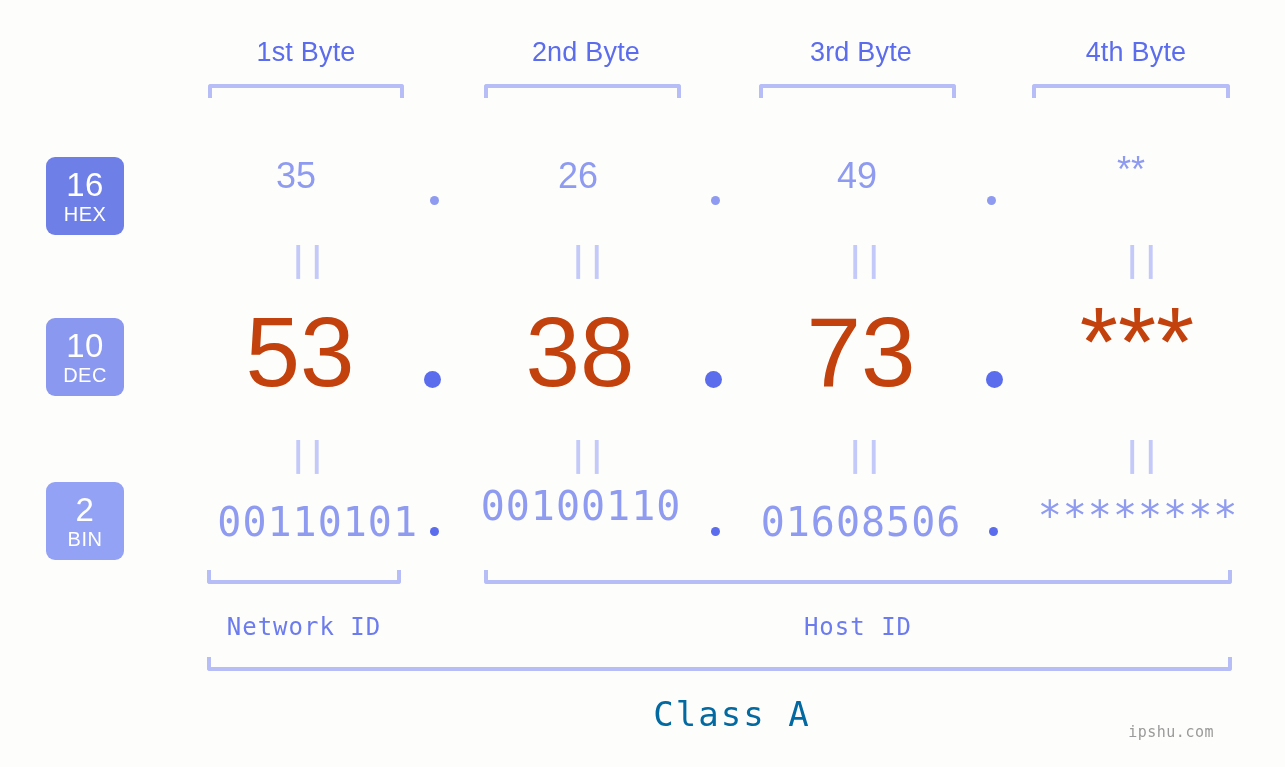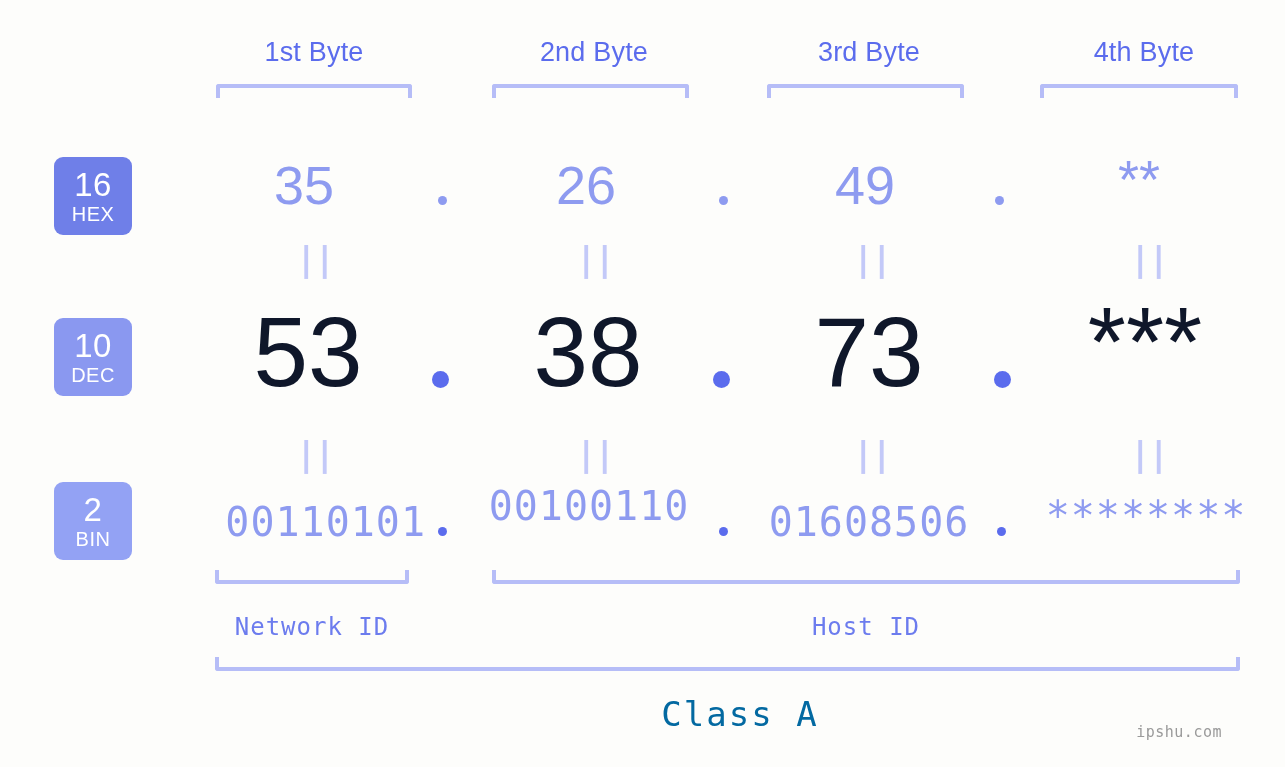--- a/index.html
+++ b/index.html
@@ -12,21 +12,20 @@
     height: 767px;
     background: #fdfdfb;
     font-family: "Liberation Sans", sans-serif;
     overflow: hidden;
     position: relative;
   }
   #stage {
     position: relative;
     width: 1226px;
     height: 767px;
-    margin-left: 8px;
   }
 
   
   .byte-head {
     position: absolute;
     top: 33px;
     height: 38px;
     line-height: 38px;
     text-align: center;
     font-family: "Liberation Sans", sans-serif;
@@ -85,27 +84,27 @@
   }
 
   
   .cell {
     position: absolute;
     text-align: center;
     white-space: nowrap;
     font-family: "Liberation Sans", sans-serif;
   }
   .row-hex .cell {
-    font-size: 54px;
+    font-size: 36px;
     color: #8e9bf0;
     line-height: 1;
   }
   .row-dec .cell {
     font-size: 98px;
-    color: #0f172a;
+    color: #c2410c;
     line-height: 1;
   }
   .row-bin .cell {
     font-size: 40px;
     color: #8e9bf0;
     font-family: "DejaVu Sans Mono", monospace;
     letter-spacing: 1px;
     line-height: 1;
   }
 

